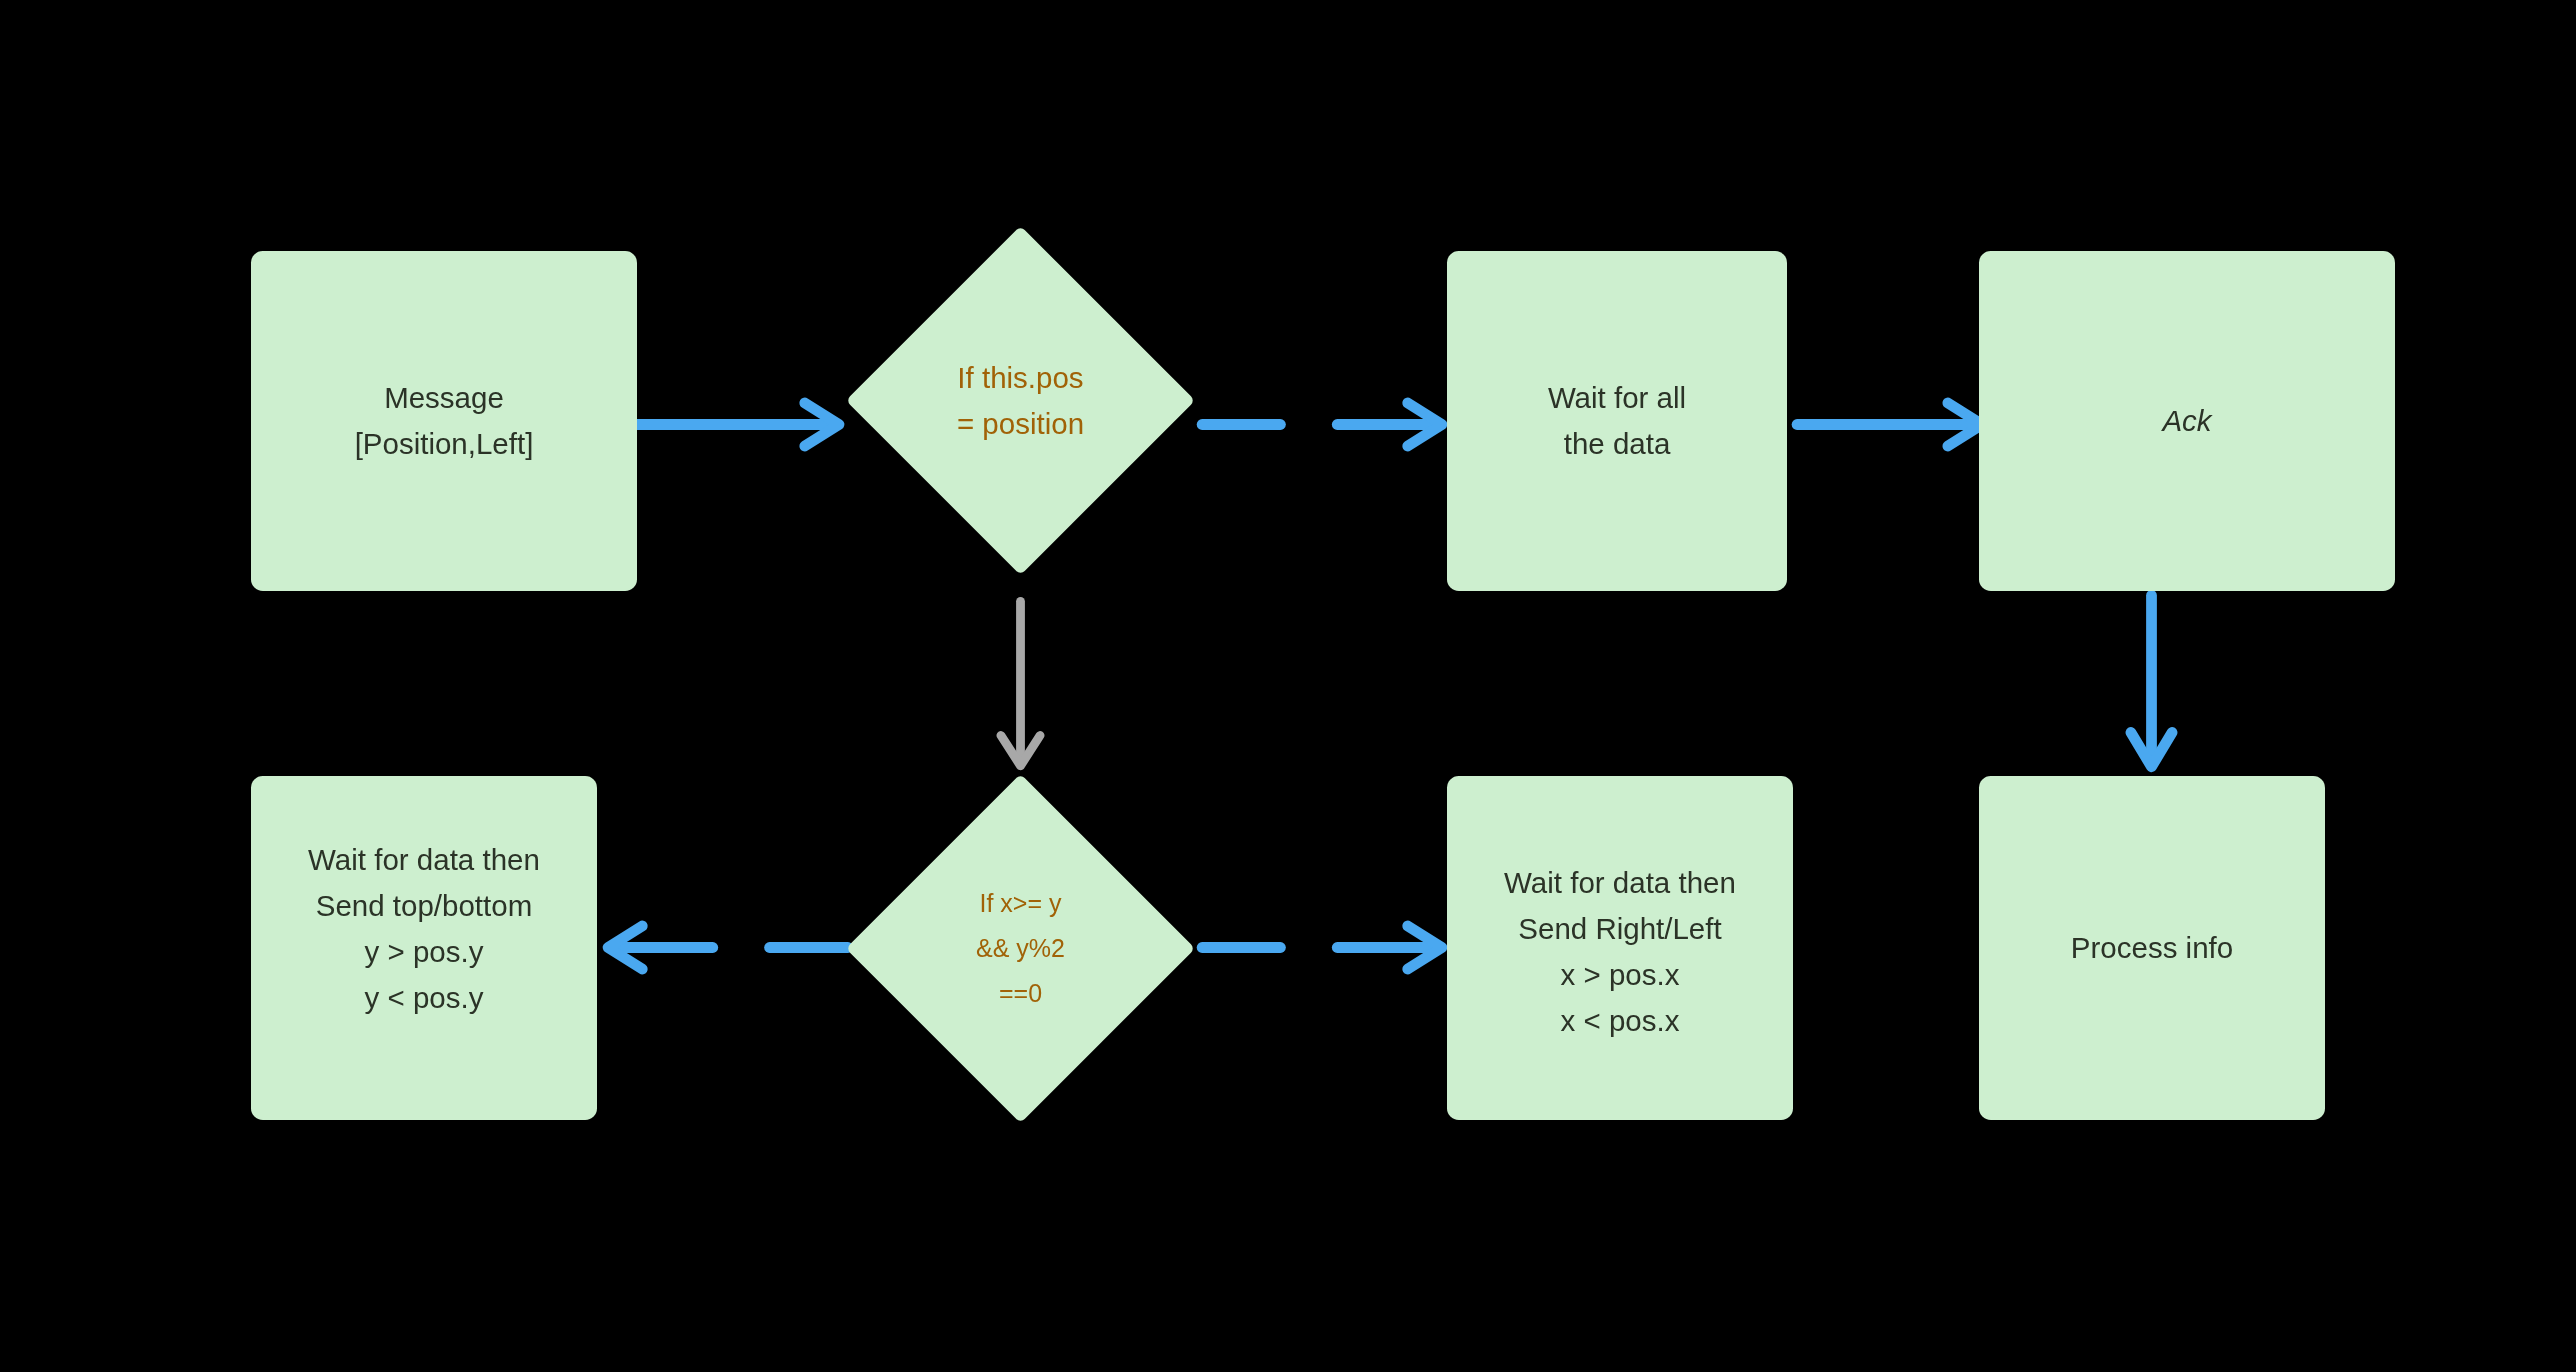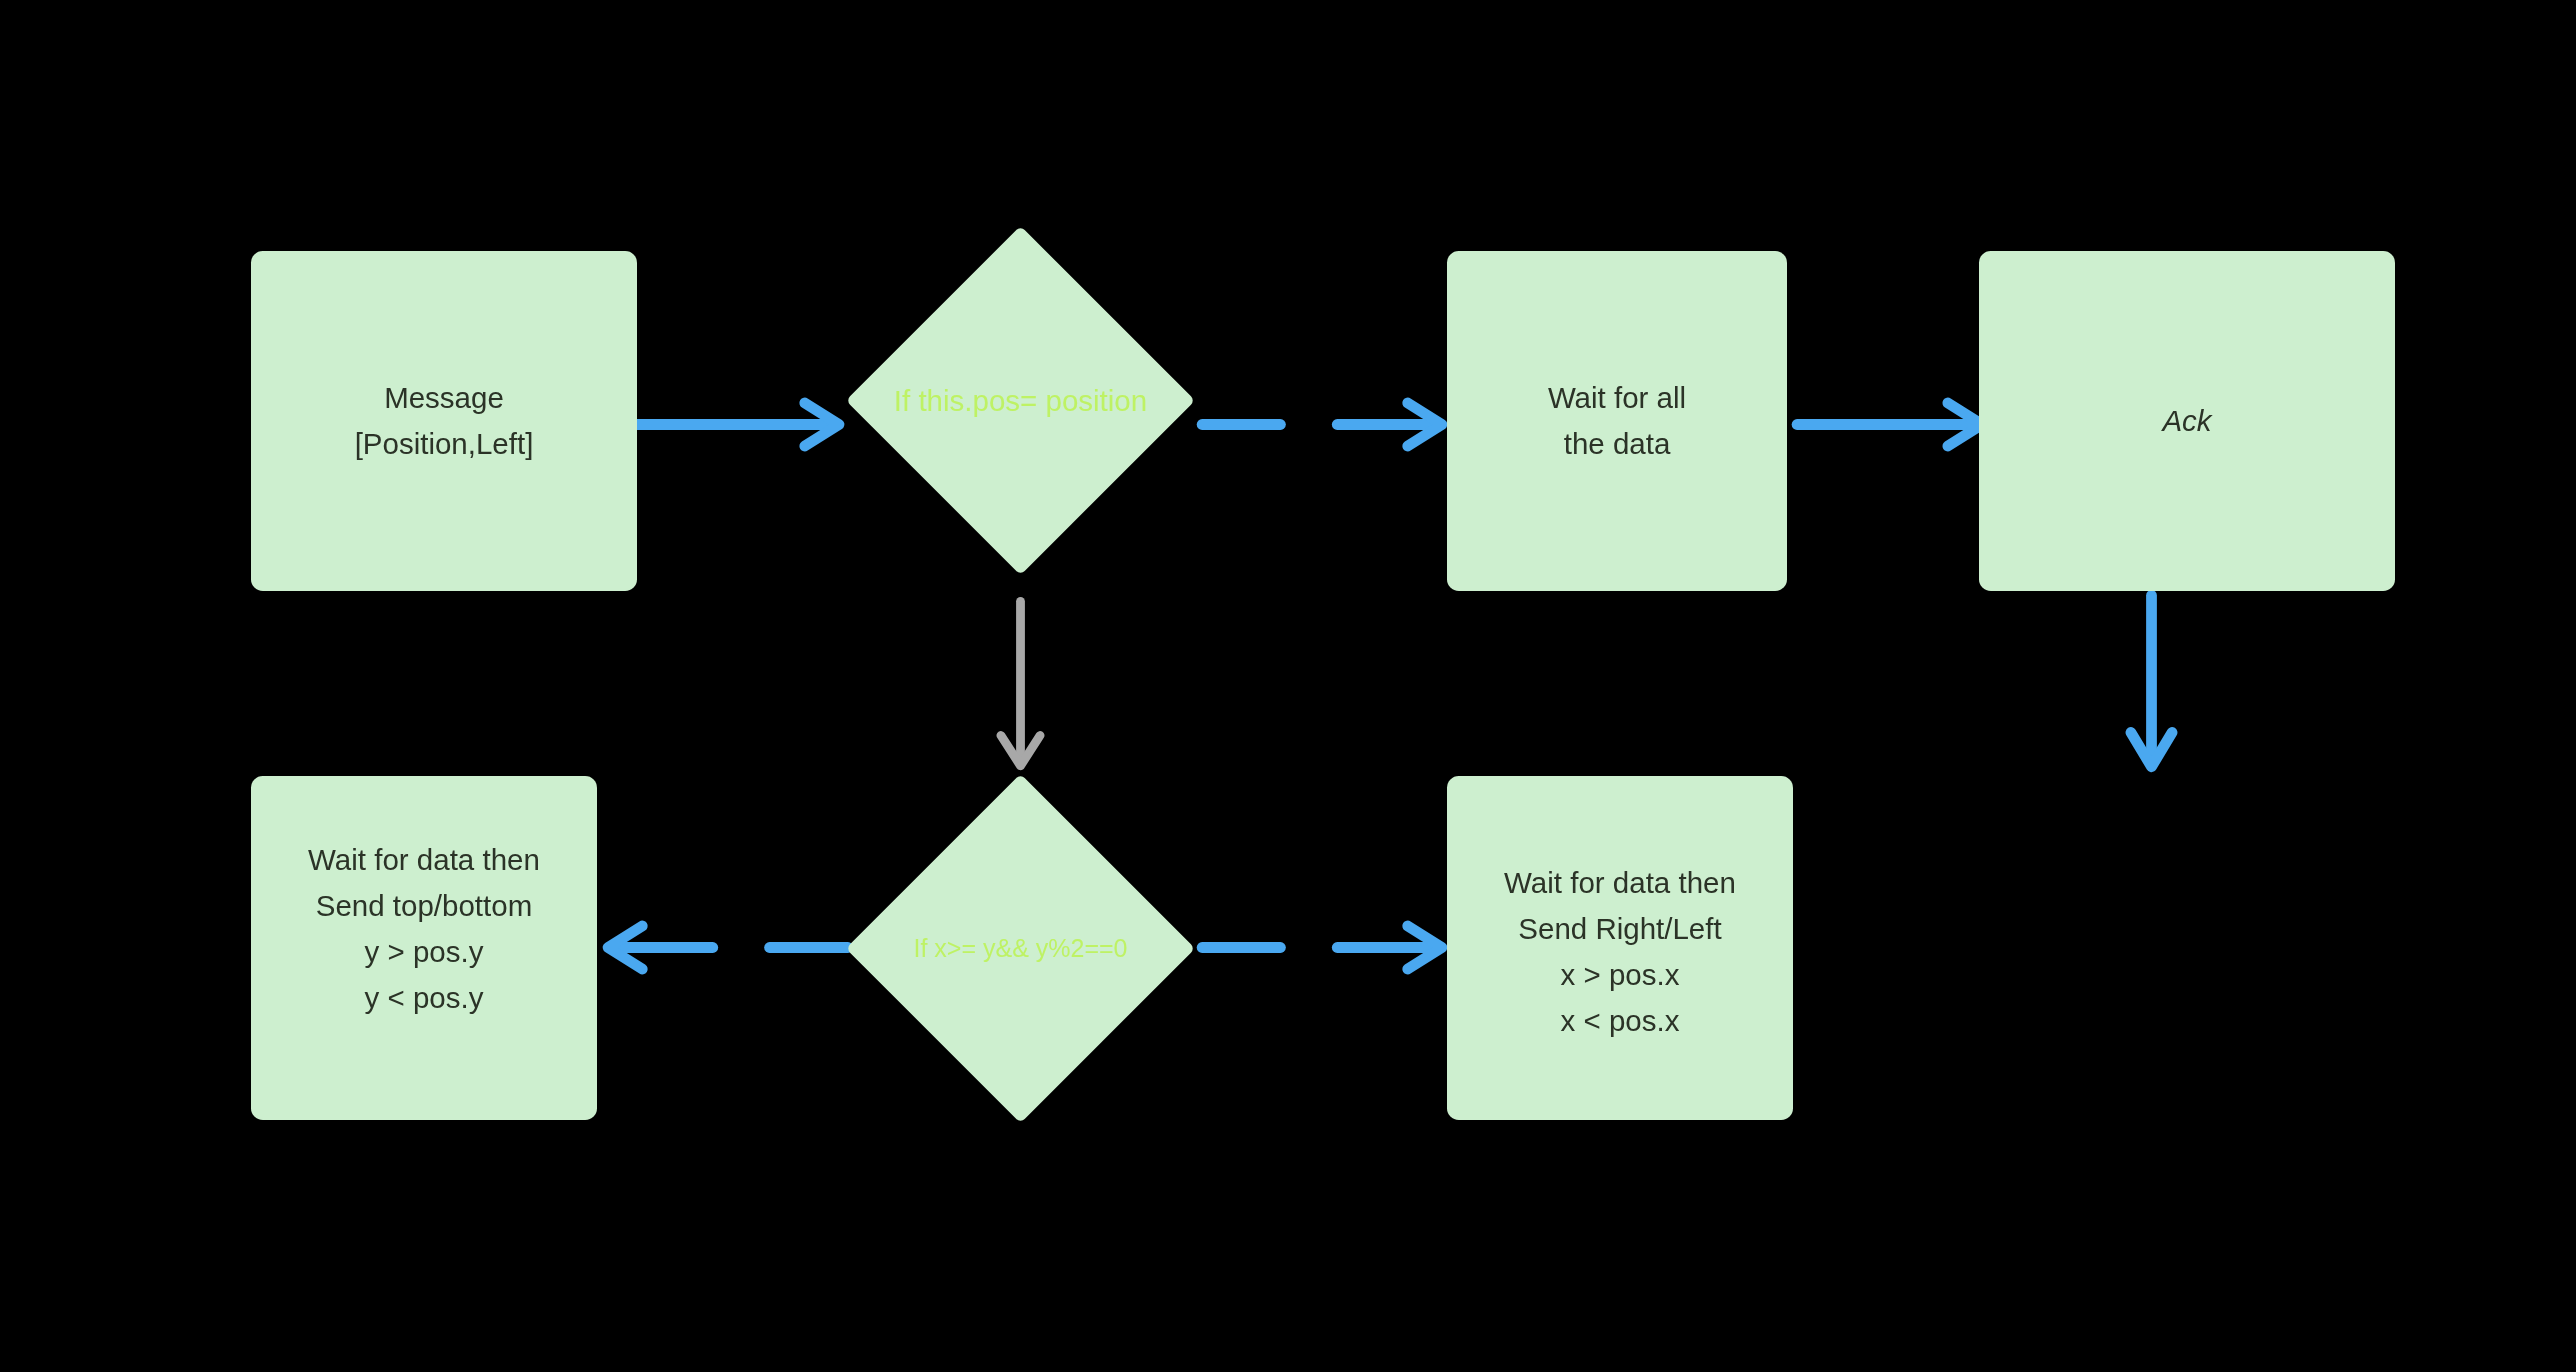--- a/index.html
+++ b/index.html
@@ -45,25 +45,25 @@
     position: absolute;
     inset: 0;
     background: #cdefcf;
     transform: rotate(45deg);
     border-radius: 5.9px;
   }
   .diamond-label {
     position: absolute;
     inset: 0;
     display: flex;
-    flex-direction: row;
+    flex-direction: column;
     align-items: center;
     justify-content: center;
     text-align: center;
-    color: #bef264;
+    color: #a16207;
   }
   
   .conn {
     position: absolute;
     overflow: visible;
   }
   .conn svg { display: block; overflow: visible; }
 
   
   .t30 { font-size: 29.5px; line-height: 46px; }
@@ -164,15 +164,18 @@
     <span class="line">y &lt; pos.y</span>
   </div>
 
   <div class="node box top-text t30" style="left:1447px; top:776px; width:346px; height:344px; padding-top:84px;">
     <span class="line">Wait for data then</span>
     <span class="line">Send Right/Left</span>
     <span class="line">x &gt; pos.x</span>
     <span class="line">x &lt; pos.x</span>
   </div>
 
+  <div class="node box t30" style="left:1979px; top:776px; width:346px; height:344px;">
+    <span class="line">Process info</span>
+  </div>
 
 </div>
 
 
 </body></html>

